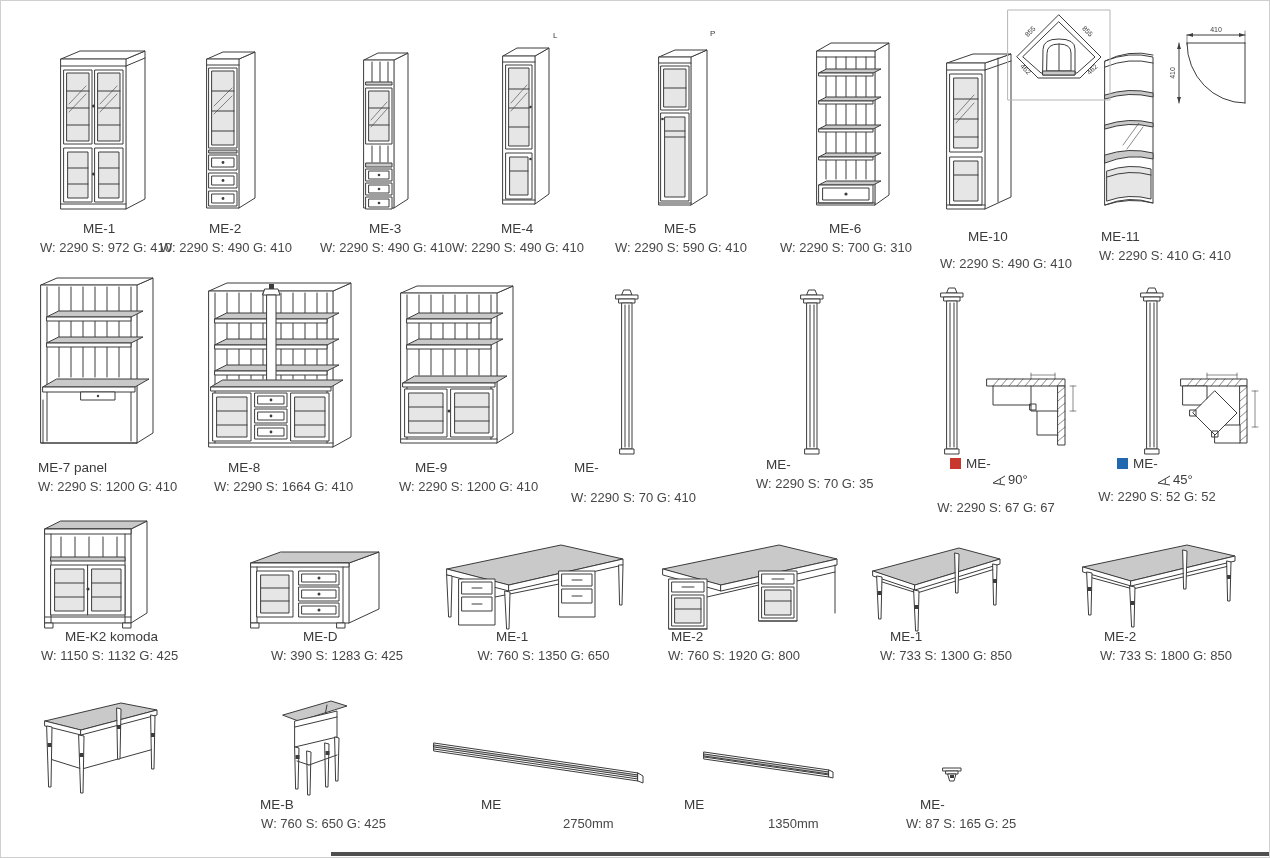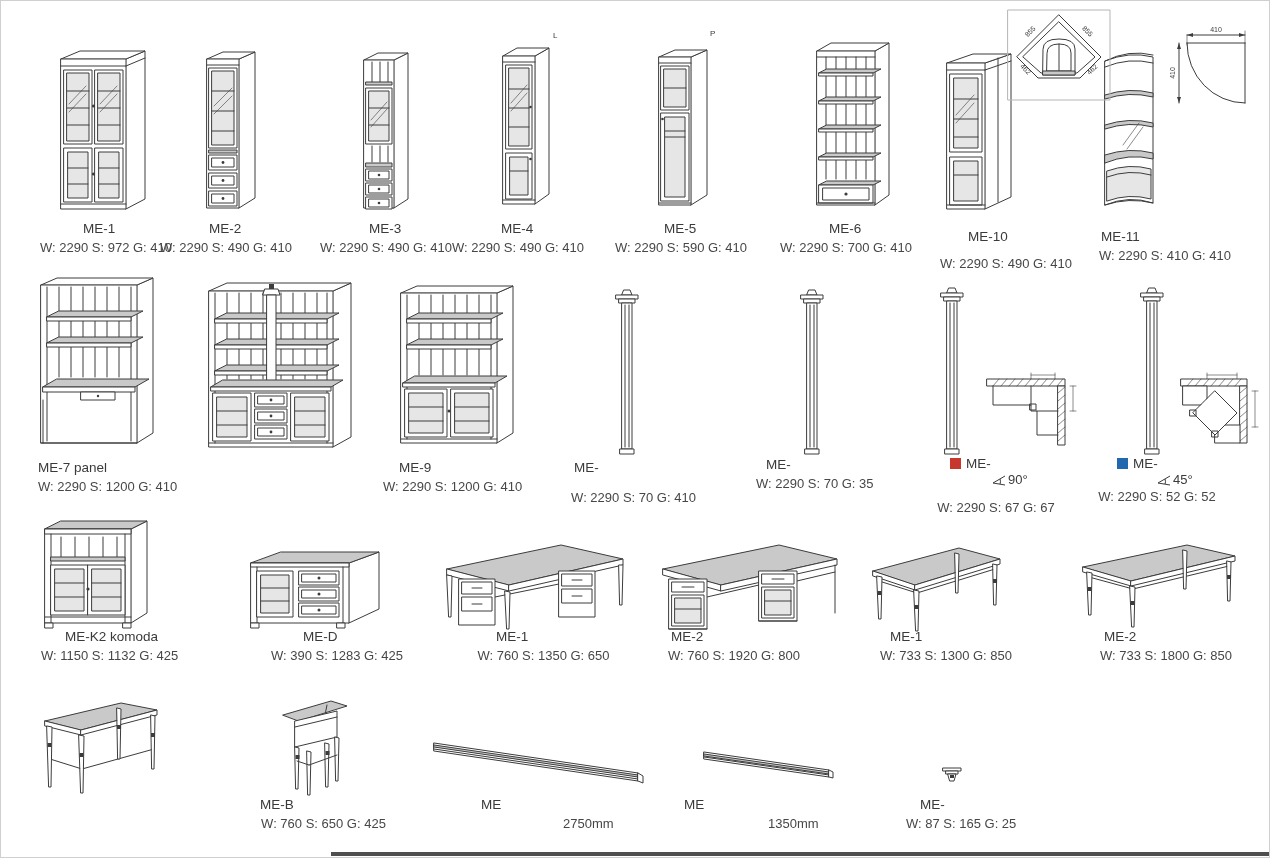--- a/index.html
+++ b/index.html
@@ -280,21 +280,21 @@
   <div class="lbl" style="left:442px;top:220px;width:150px">
     <div class="nm" style="padding-left:58px">ME-4</div>
     <div class="dm">W: 2290 S: 490 G: 410</div>
   </div>
   <div class="lbl" style="left:605px;top:220px;width:150px">
     <div class="nm" style="padding-left:58px">ME-5</div>
     <div class="dm">W: 2290 S: 590 G: 410</div>
   </div>
   <div class="lbl" style="left:770px;top:220px;width:150px">
     <div class="nm" style="padding-left:58px">ME-6</div>
-    <div class="dm">W: 2290 S: 700 G: 410</div>
+    <div class="dm">W: 2290 S: 700 G: 310</div>
   </div>
   <div class="lbl" style="left:933px;top:228px;width:144px">
     <div class="nm" style="padding-left:34px">ME-10</div>
     <div class="dm" style="margin-top:11px">W: 2290 S: 490 G: 410</div>
   </div>
   <div class="lbl" style="left:1096px;top:228px;width:136px">
     <div class="nm" style="padding-left:4px">ME-11</div>
     <div class="dm" style="">W: 2290 S: 410 G: 410</div>
   </div>
 
@@ -513,21 +513,25 @@
       <polygon class="f" points="36,20 58,42 36,64 14,42"></polygon>
       <rect x="11" y="39" width="6" height="6" fill="#ffffff" stroke="#2168ae"></rect>
       <rect x="33" y="60" width="6" height="6" fill="#ffffff" stroke="#2168ae"></rect>
     </svg>
   </div>
 
   <div class="lbl" style="left:37px;top:459px;width:210px">
     <div class="nm">ME-7 panel</div>
     <div class="dm left">W: 2290 S: 1200 G: 410</div>
   </div>
-  <div class="lbl" style="left:382px;top:459px;width:118px">
+  <div class="lbl" style="left:213px;top:459px;width:125px">
+    <div class="nm" style="padding-left:14px">ME-8</div>
+    <div class="dm">W: 2290 S: 1664 G: 410</div>
+  </div>
+  <div class="lbl" style="left:398px;top:459px;width:118px">
     <div class="nm" style="padding-left:16px">ME-9</div>
     <div class="dm">W: 2290 S: 1200 G: 410</div>
   </div>
   <div class="lbl" style="left:565px;top:459px;width:135px">
     <div class="nm" style="padding-left:8px">ME-</div>
     <div class="dm" style="margin-top:14px">W: 2290 S: 70 G: 410</div>
   </div>
   <div class="lbl" style="left:755px;top:456px;width:114px">
     <div class="nm" style="padding-left:10px">ME-</div>
     <div class="dm">W: 2290 S: 70 G: 35</div>

